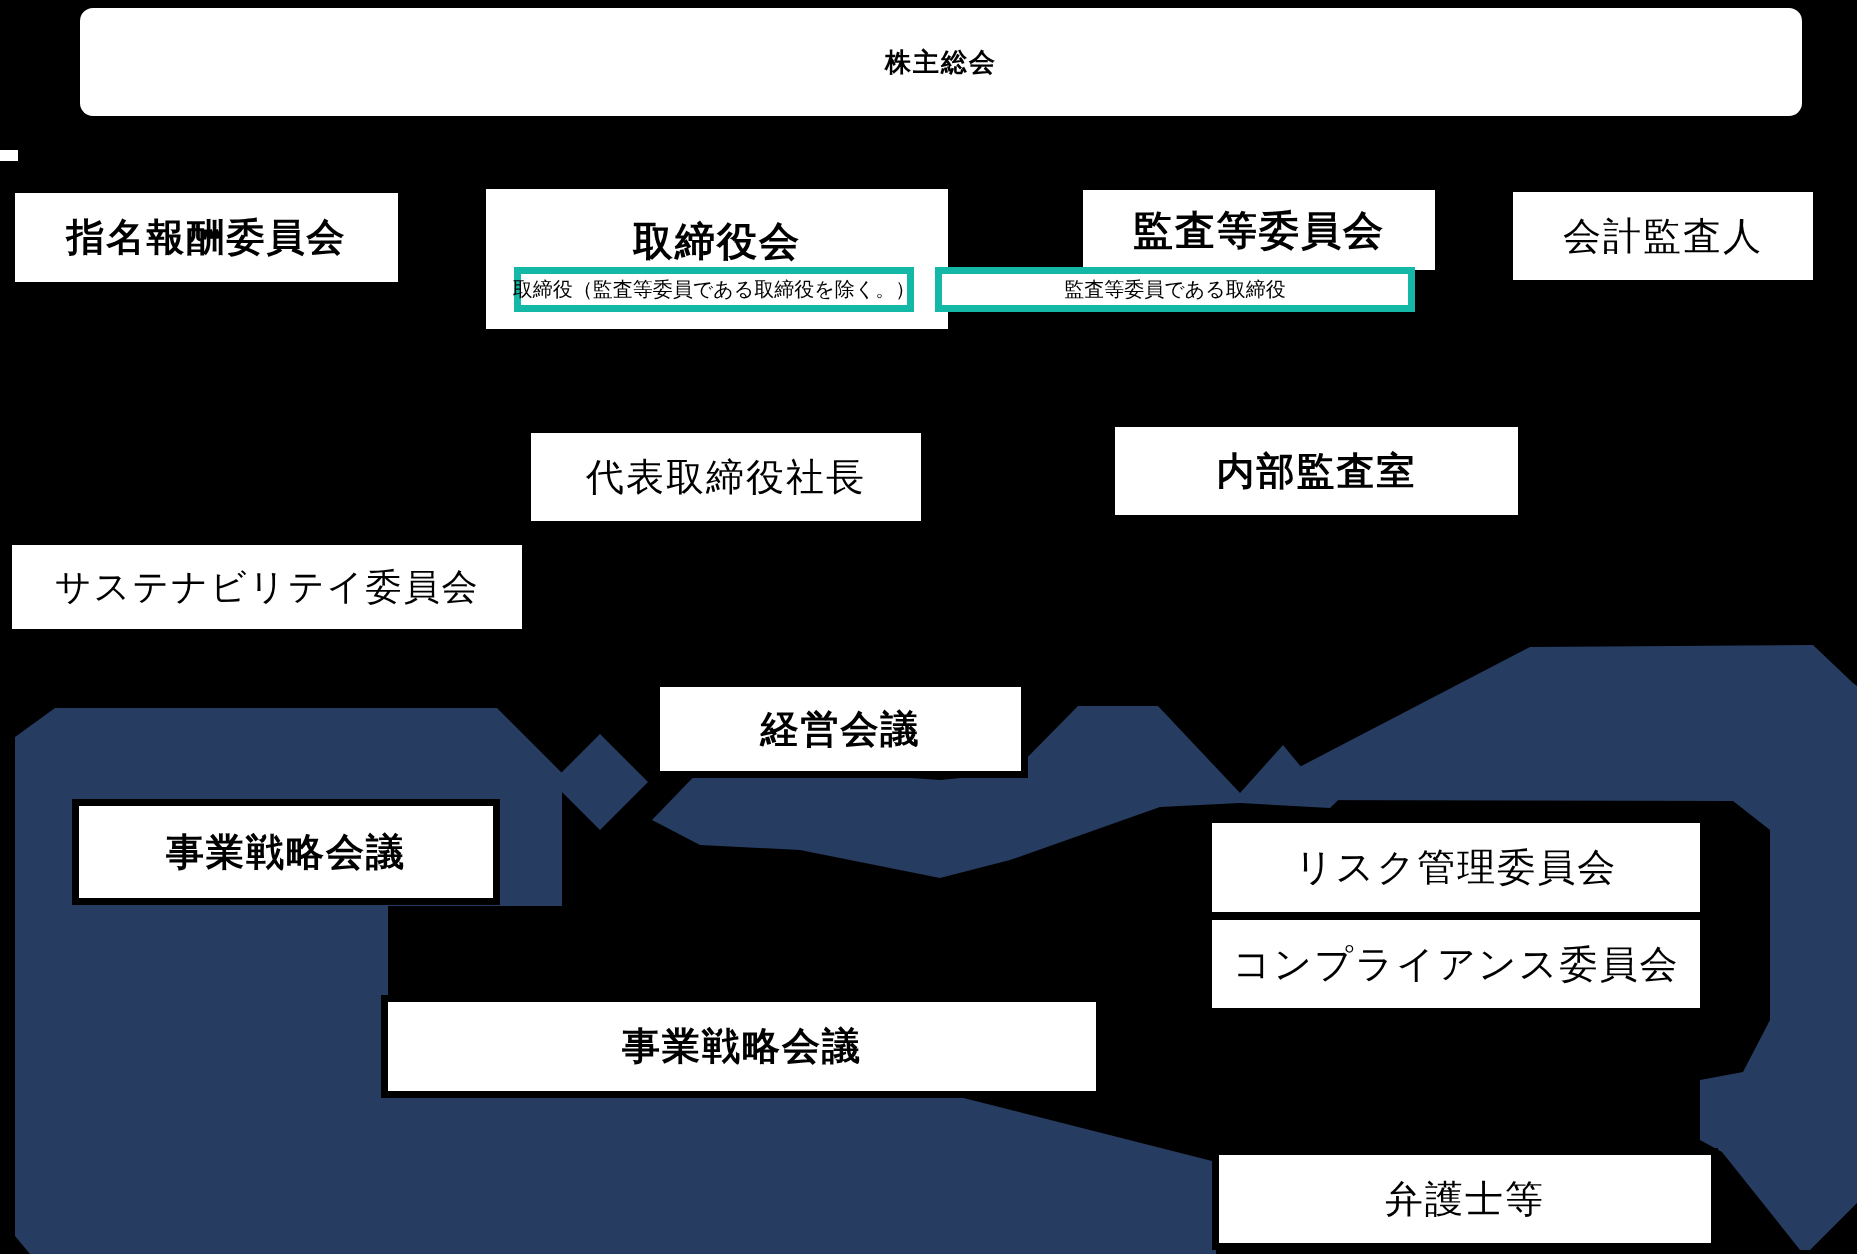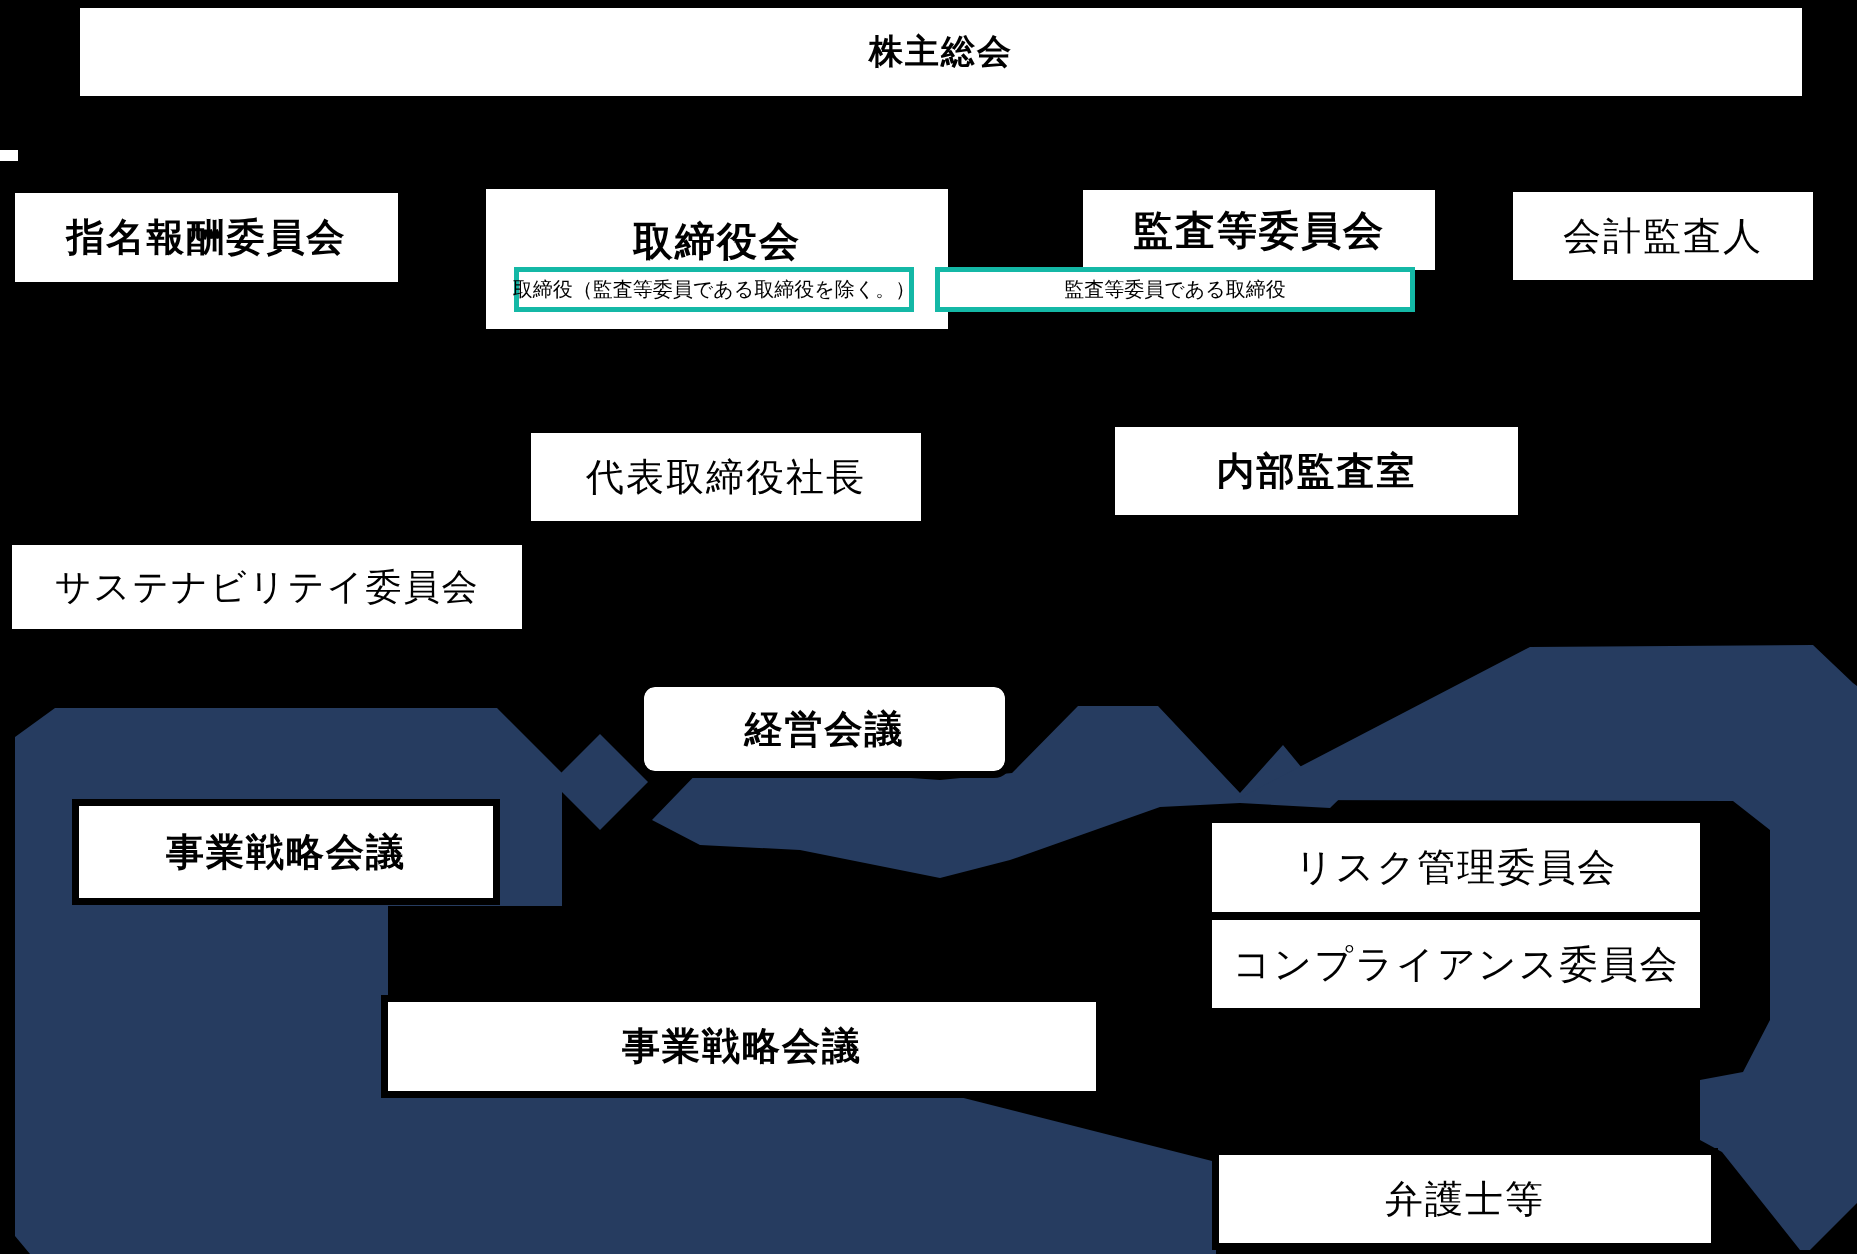--- a/index.html
+++ b/index.html
@@ -17,37 +17,37 @@
     color:#000;
     display:flex;
     align-items:center;
     justify-content:center;
     white-space:nowrap;
     z-index:2;
     box-sizing:border-box;
     letter-spacing:2px;
   }
   .node.outlined{outline:7px solid #000;}
-  .node.bordered{border:5px solid #14b8a6;z-index:3;letter-spacing:0;font-family:Liberation Mono, monospace;}
+  .node.bordered{border:7px solid #14b8a6;z-index:3;letter-spacing:0;font-family:Liberation Mono, monospace;}
   .node.top-align{align-items:flex-start;padding-top:25px;}
   .node.bold{font-weight:bold;}
   .fragment{position:absolute;z-index:2;}
 </style>
 </head>
 <body>
 
 <div id="canvas">
   <svg id="flow-svg" width="1857" height="1254" viewBox="0 0 1857 1254">
       <polygon points="15,737 55,708 497,708 562,773 562,906 388,906 388,1062 870,1062 932,1090 1216,1162 1216,1254 30,1254 15,1236" fill="#263c60"></polygon>
       <polygon points="600,734 648,782 600,830 552,782" fill="#263c60"></polygon>
       <polygon points="652,820 706,764 940,780 1012,773 1078,706 1158,706 1240,793 1283,745 1302,768 1327,788 1398,716 1398,742 1330,808 1240,803 1160,807 1010,860 940,878 800,850 700,845" fill="#263c60"></polygon>
       <polygon points="1236,800 1530,647 1813,645 1853,683 1857,686 1857,1203 1810,1250 1800,1250 1722,1152 1700,1140 1700,1080 1743,1072 1770,1020 1770,830 1733,801" fill="#263c60"></polygon>
     </svg>
   <div id="nodes-layer">
-      <div class="node bold" style="left: 80px; top: 8px; width: 1722px; height: 88px; font-size: 34px;">
+      <div class="node bold" style="left: 80px; top: 8px; width: 1722px; height: 108px; font-size: 26px; border-radius: 13px;">
         <span>株主総会</span>
       </div>
       <div class="node bold" style="left: 15px; top: 193px; width: 383px; height: 89px; font-size: 38px;">
         <span>指名報酬委員会</span>
       </div>
       <div class="node top-align bold" style="left: 486px; top: 189px; width: 462px; height: 140px; font-size: 40px;">
         <span>取締役会</span>
       </div>
       <div class="node bold" style="left: 1083px; top: 190px; width: 352px; height: 80px; font-size: 40px;">
         <span>監査等委員会</span>
@@ -63,21 +63,21 @@
       </div>
       <div class="node" style="left: 531px; top: 433px; width: 390px; height: 88px; font-size: 38px;">
         <span>代表取締役社長</span>
       </div>
       <div class="node bold" style="left: 1115px; top: 427px; width: 403px; height: 88px; font-size: 38px;">
         <span>内部監査室</span>
       </div>
       <div class="node" style="left: 12px; top: 545px; width: 510px; height: 84px; font-size: 36px;">
         <span>サステナビリテイ委員会</span>
       </div>
-      <div class="node outlined bold" style="left: 644px; top: 687px; width: 361px; height: 84px; font-size: 38px; border-radius: 11px;">
+      <div class="node outlined bold" style="left: 660px; top: 687px; width: 361px; height: 84px; font-size: 38px;">
         <span>経営会議</span>
       </div>
       <div class="node outlined bold" style="left: 79px; top: 806px; width: 414px; height: 92px; font-size: 38px;">
         <span>事業戦略会議</span>
       </div>
       <div class="node outlined" style="left: 1212px; top: 823px; width: 488px; height: 89px; font-size: 38px;">
         <span>リスク管理委員会</span>
       </div>
       <div class="node outlined" style="left: 1212px; top: 920px; width: 488px; height: 88px; font-size: 38px;">
         <span>コンプライアンス委員会</span>

